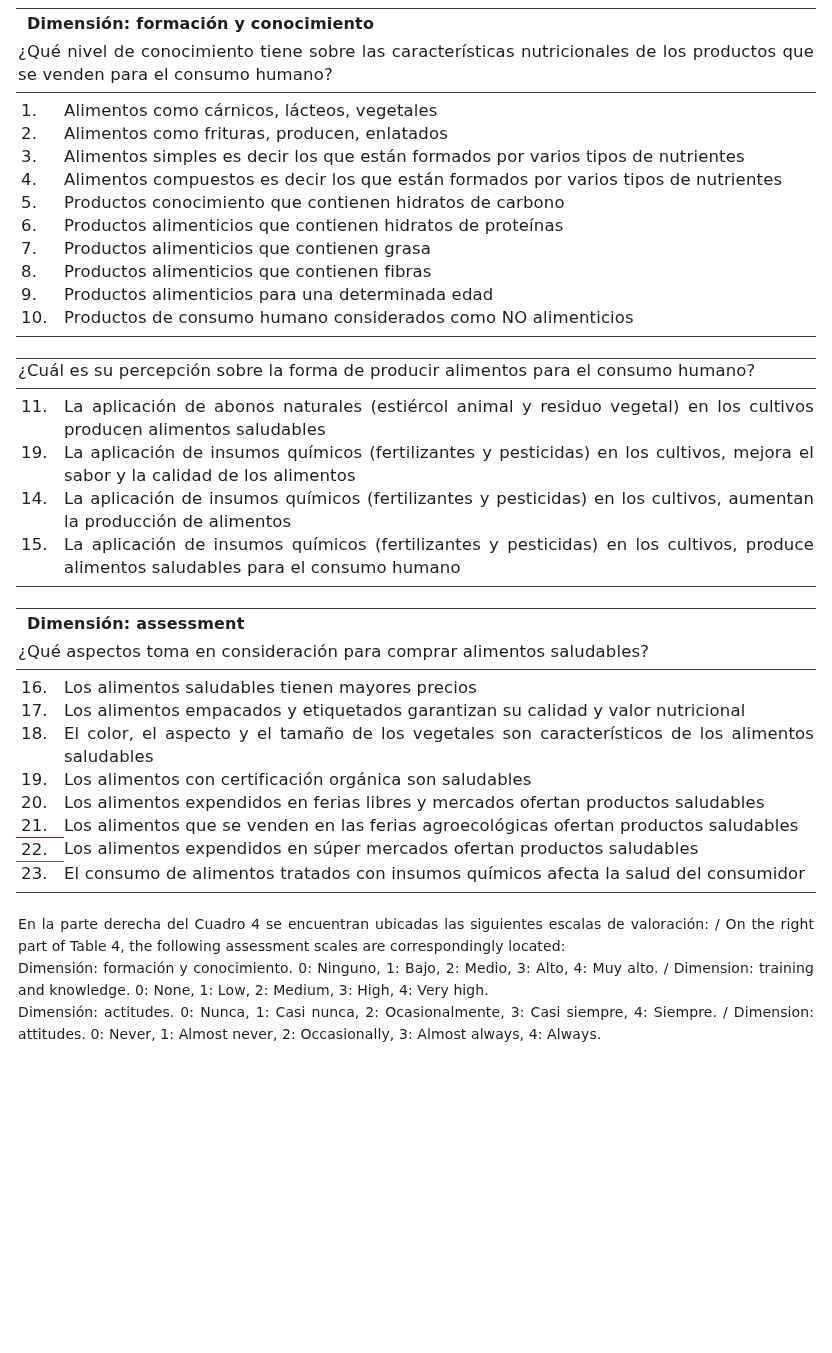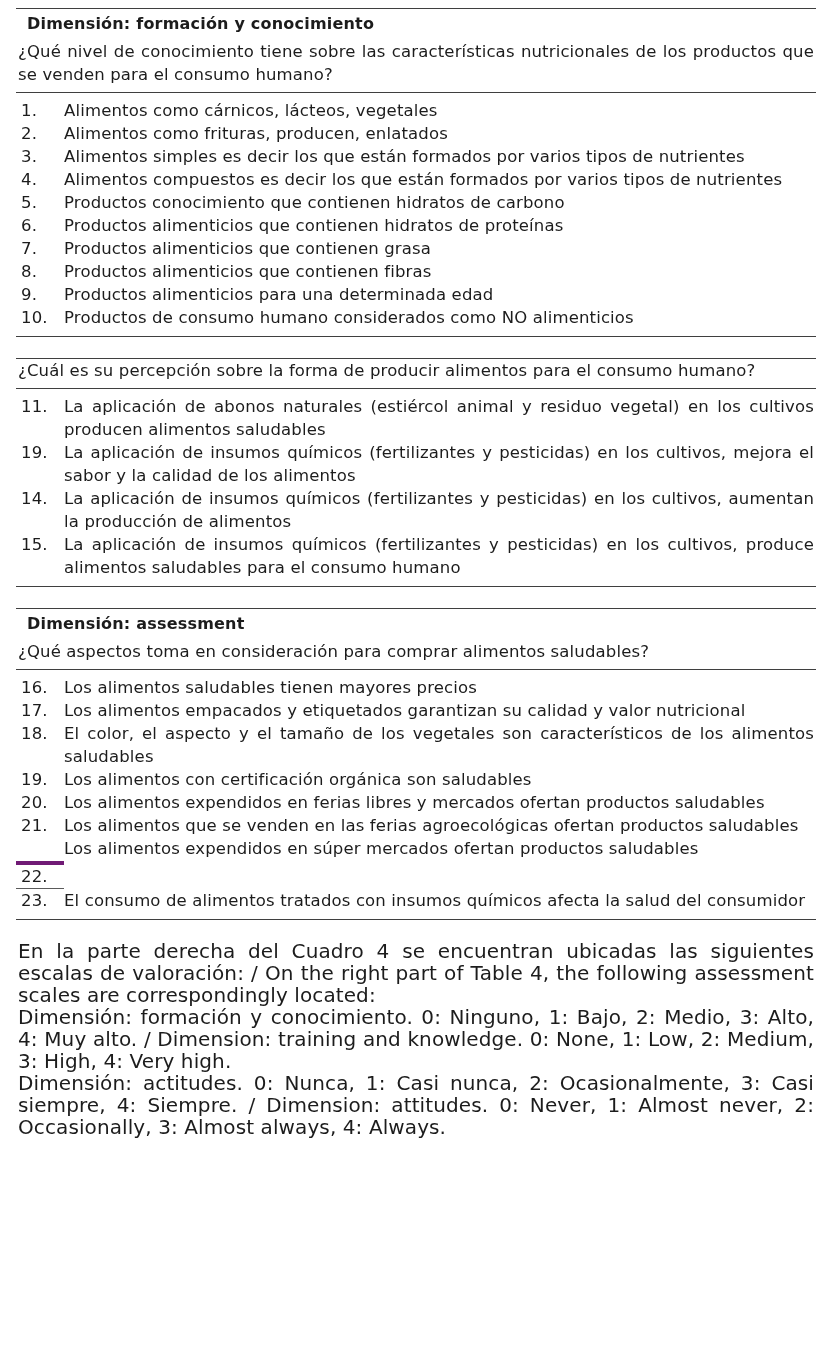--- a/index.html
+++ b/index.html
@@ -31,31 +31,30 @@
     line-height: 23px;
   }
 
   .items { padding: 6px 0 7px 0; }
   .item-row { display: flex; line-height: 23px; }
   .item-num { flex: 0 0 48px; padding-left: 5px; }
   .item-text { flex: 1; text-align: justify; padding-right: 2px; }
 
   
   .num-rule .item-num {
-    border-top: 4px solid #701a75;
+    border-top: 1px solid #701a75;
     border-bottom: 1px solid #5a5a5a;
-    margin-top: 24px;
   }
 
   .footer { margin-top: 20px; padding: 0 2px; }
   .footer-para {
     margin: 0;
     text-align: justify;
     line-height: 22px;
-    font-size: 20px;
+    font-size: 14px;
     letter-spacing: 0.1px;
   }
 </style>
 </head>
 <body style="color: rgb(28, 28, 28); background: rgb(255, 255, 255);">
 
 <div class="page">
 
   <section class="section">
     <div class="rule" style="border-top-color: rgb(63, 63, 63);"></div>

